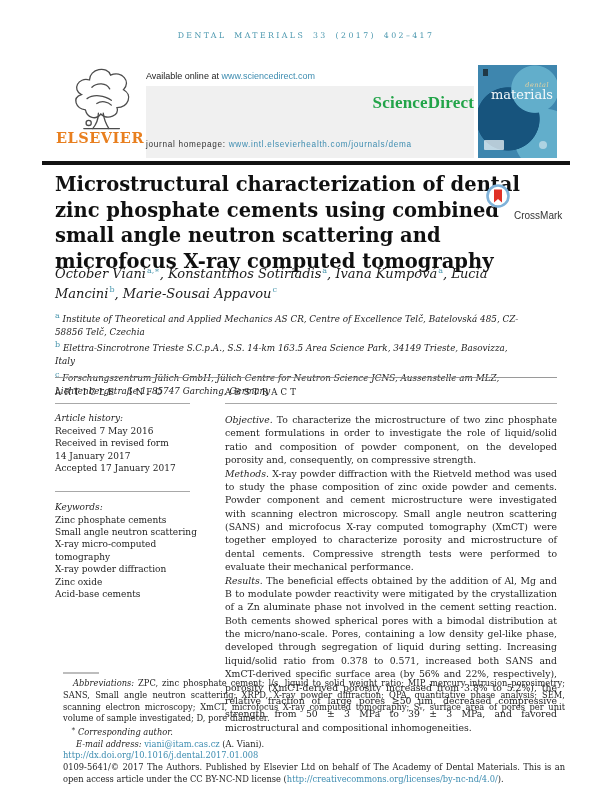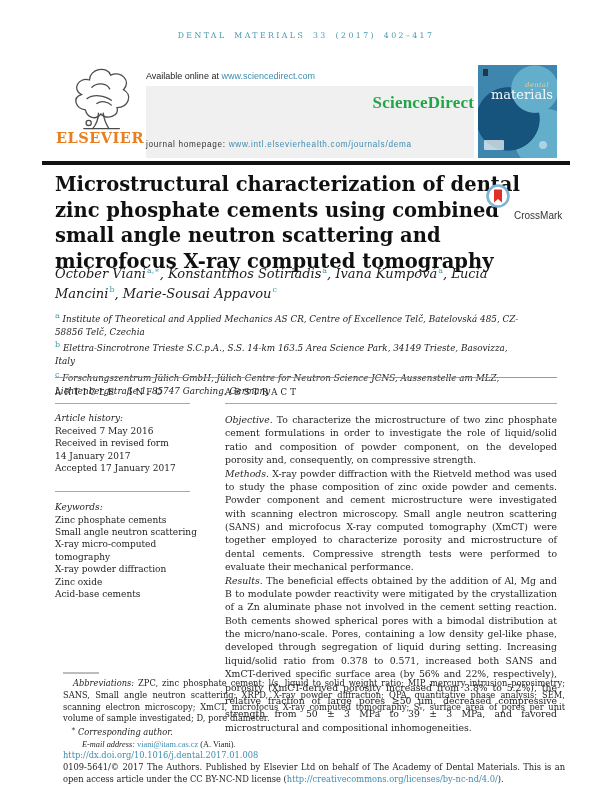--- a/index.html
+++ b/index.html
@@ -71,21 +71,21 @@
   .info-col .mid-rule{width:135px; height:1px; background:#a8a8a8; margin:16px 0 10px 0;}
   .abs-col{position:absolute; left:225px; top:387px; width:332px;}
   .abs-col p{font-size:9.3px; line-height:1.44; text-align:justify; color:#1e1e1e;}
   .abs-col .lead{font-style:italic;}
   
   .footnote{position:absolute; left:63px; top:672px; width:502px; font-size:8.3px; line-height:1.42; color:#1e1e1e;}
   .fn-rule{width:36px; height:2px; background:#bdbdbd; margin-bottom:4px;}
   .fn-abbrev{text-align:justify; text-indent:10px;}
   .fn-abbrev .lead, .fn-line .lead{font-style:italic;}
   .fn-line{margin-left:8px;}
-  .fn-line.email{margin-left:19px;font-family:Liberation Serif, serif;}
+  .fn-line.email{margin-left:13px;}
   .fn-star{font-size:7px; vertical-align:super;}
   .fn-copy{text-align:justify;}
 </style>
 </head>
 <body>
 
 <div class="journal-ref">DENTAL MATERIALS 33 (2017) 402–417</div>
 
 <div class="elsevier">
   <span>

